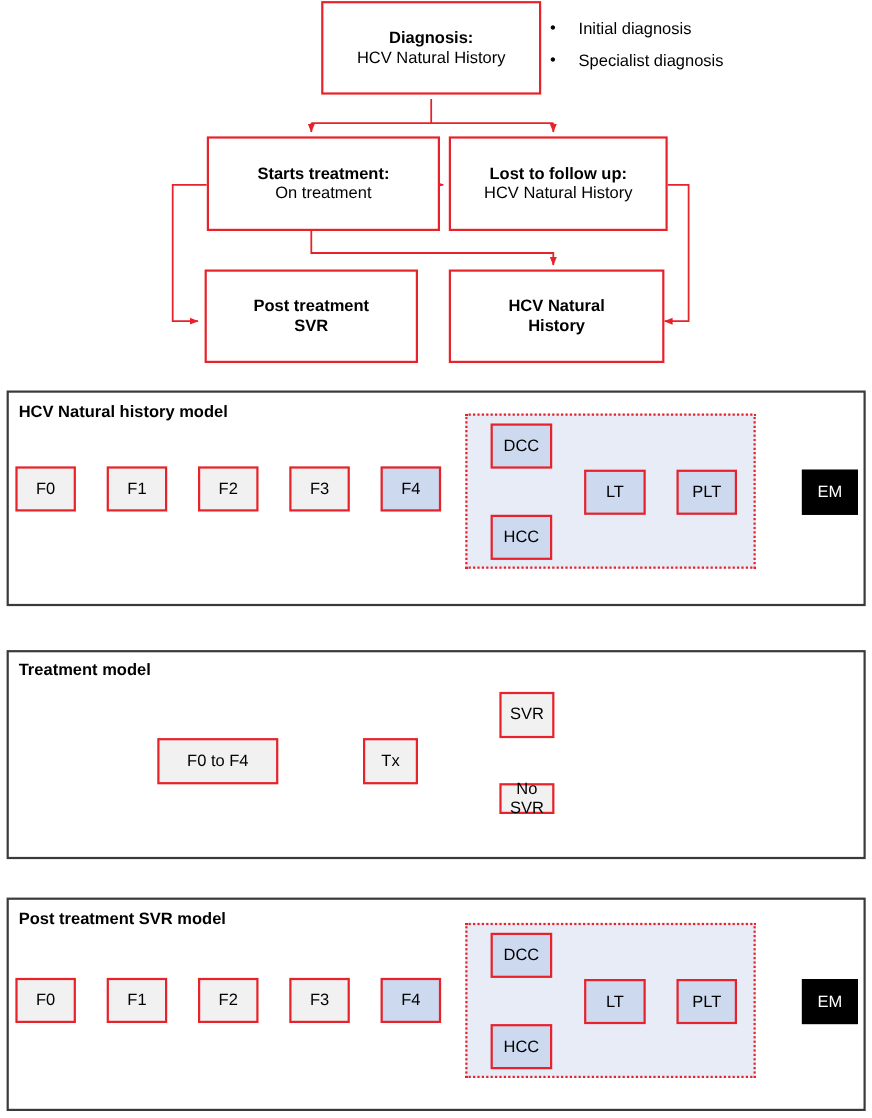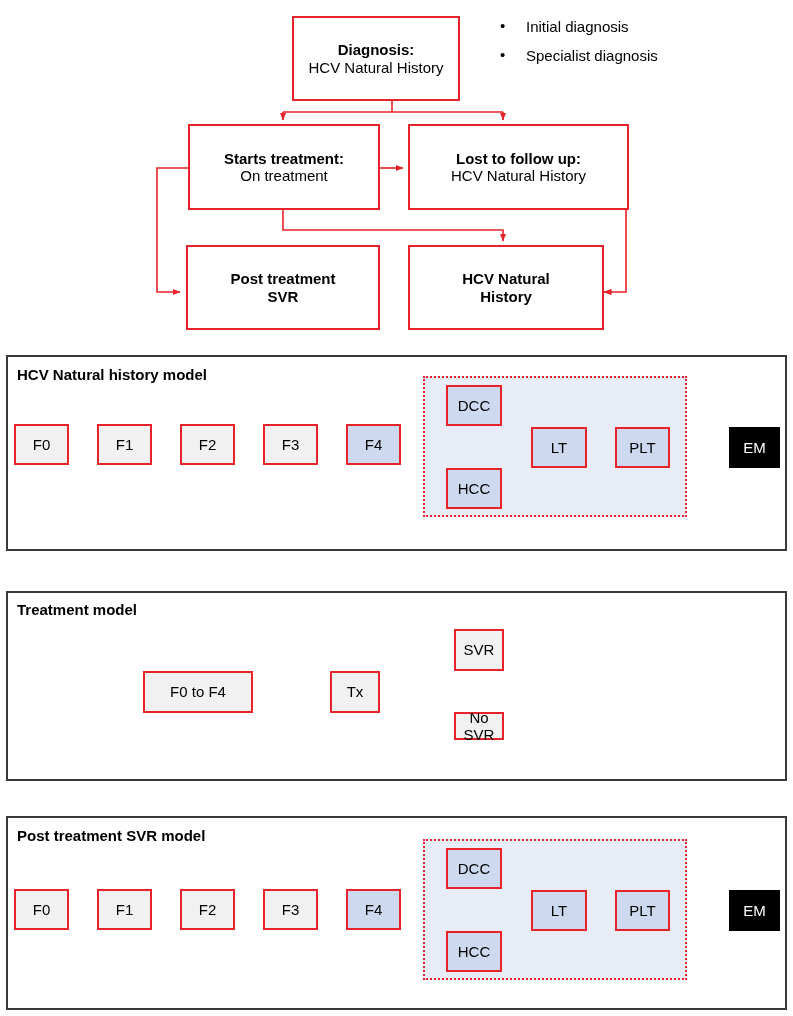--- a/index.html
+++ b/index.html
@@ -132,46 +132,46 @@
       <path d="M502,868 L556,868 L556,887" marker-end="url(#ah)"></path>
 
       <path d="M502,951 L556,951 L556,932" marker-end="url(#ah)"></path>
 
       <path d="M587,910 L611,910" marker-end="url(#ah)"></path>
 
       <path d="M670,910 L726,910" marker-end="url(#ah)"></path>
     </g>
   </svg>
 
-  <div class="node white bigbox" style="left:292px;top:16px;width:168px;height:85px;">
+  <div class="node white bigbox" style="left:292px;top:1px;width:200px;height:85px;">
     <div>
       <span class="t1">Diagnosis:</span>
       <span class="t2">HCV Natural History</span>
     </div>
   </div>
 
   <div class="bullets" style="left:500px;top:18px;">
     <div class="bullet-row">
       <span class="bullet-dot">•</span>
       <span class="bullet-txt">Initial diagnosis</span>
     </div>
     <div class="bullet-row">
       <span class="bullet-dot">•</span>
       <span class="bullet-txt">Specialist diagnosis</span>
     </div>
   </div>
 
-  <div class="node white bigbox" style="left:188px;top:124px;width:192px;height:86px;">
+  <div class="node white bigbox" style="left:188px;top:124px;width:212px;height:86px;">
     <div>
       <span class="t1">Starts treatment:</span>
       <span class="t2">On treatment</span>
     </div>
   </div>
 
-  <div class="node white bigbox" style="left:408px;top:124px;width:221px;height:86px;">
+  <div class="node white bigbox" style="left:408px;top:124px;width:199px;height:86px;">
     <div>
       <span class="t1">Lost to follow up:</span>
       <span class="t2">HCV Natural History</span>
     </div>
   </div>
 
   <div class="node white bigbox" style="left:186px;top:245px;width:194px;height:85px;">
     <div>
       <span class="t1">Post treatment</span>
       <span class="t1">SVR</span>

